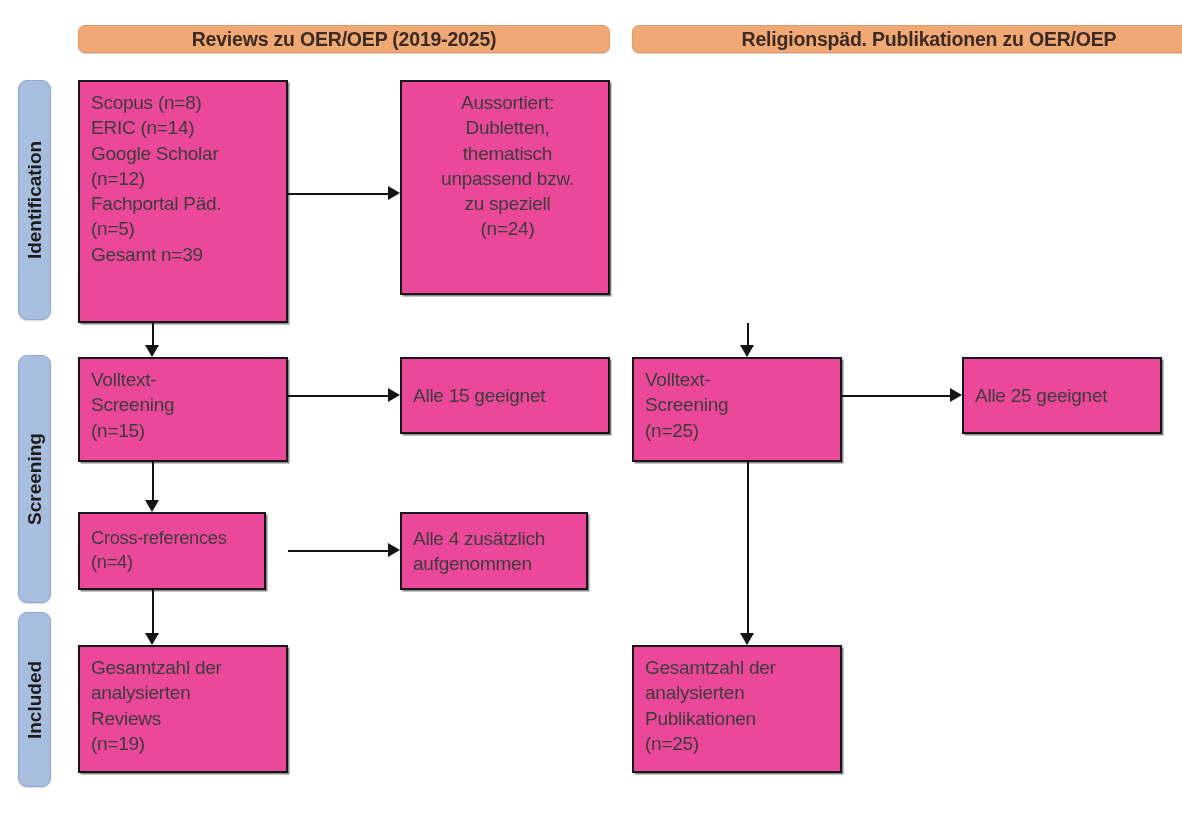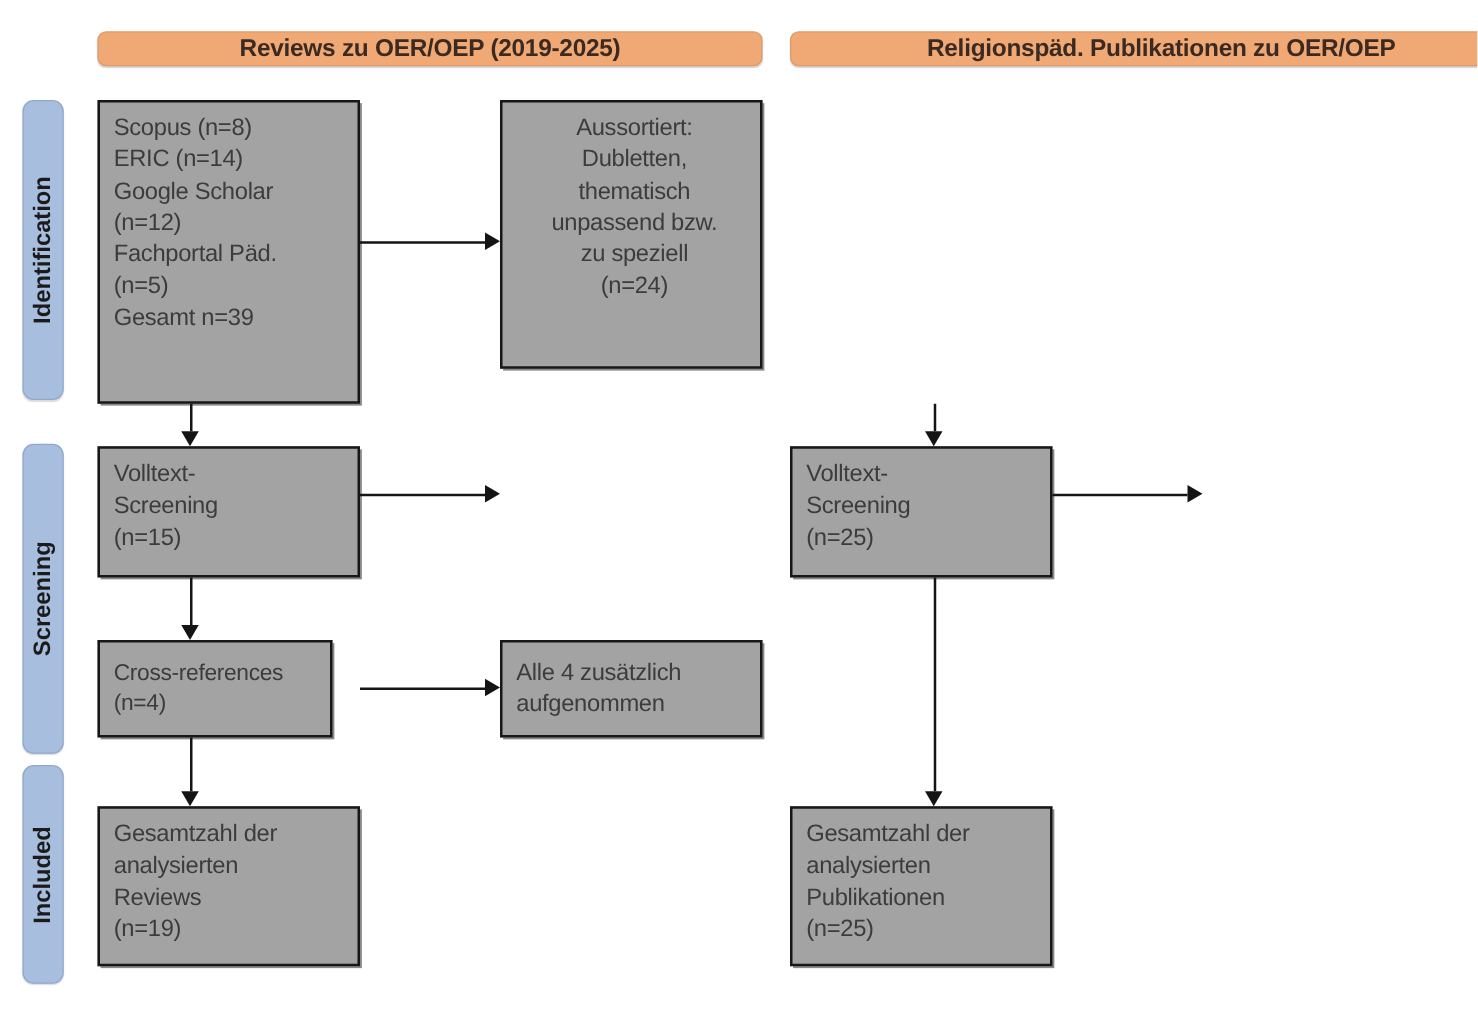--- a/index.html
+++ b/index.html
@@ -55,21 +55,21 @@
     font-weight: bold;
     font-size: 19px;
     color: #1b1b1b;
     letter-spacing: 0px;
   }
 
   
   .box {
     position: absolute;
     box-sizing: border-box;
-    background: #a3a3a3;
+    background: #ec4899;
     border: 2.5px solid #171717;
     box-shadow: 2px 2px 0 -0.5px rgba(40,40,40,0.55);
   }
   .box .box-text {
     position: absolute;
     left: 11px;
     right: 6px;
     top: 8px;
     font-size: 19px;
     line-height: 1.33;
@@ -157,45 +157,51 @@
 zu speziell
 (n=24)</div>
   </div>
 
   <div class="box" style="left:78px; top:357px; width:210px; height:105px;">
     <div class="box-text">Volltext-
 Screening
 (n=15)</div>
   </div>
 
+  <div class="box vcenter" style="left:400px; top:357px; width:210px; height:77px;">
+    <div class="box-text">Alle 15 geeignet</div>
+  </div>
 
   <div class="box vcenter small-text" style="left:78px; top:512px; width:188px; height:78px;">
     <div class="box-text">Cross-references
 (n=4)</div>
   </div>
 
-  <div class="box vcenter" style="left:400px; top:512px; width:210px; height:78px;">
+  <div class="box vcenter" style="left:400px; top:512px; width:188px; height:78px;">
     <div class="box-text">Alle 4 zusätzlich
 aufgenommen</div>
   </div>
 
   <div class="box" style="left:78px; top:645px; width:210px; height:128px;">
     <div class="box-text">Gesamtzahl der
 analysierten
 Reviews
 (n=19)</div>
   </div>
 
 
   <div class="box" style="left:632px; top:357px; width:210px; height:105px;">
     <div class="box-text">Volltext-
 Screening
 (n=25)</div>
   </div>
 
+  <div class="box vcenter" style="left:962px; top:357px; width:200px; height:77px;">
+    <div class="box-text">Alle 25 geeignet</div>
+  </div>
 
   <div class="box" style="left:632px; top:645px; width:210px; height:128px;">
     <div class="box-text">Gesamtzahl der
 analysierten
 Publikationen
 (n=25)</div>
   </div>
 
   <div class="line-h" style="left:288px; top:193px; width:100px;"></div>
   <div class="arrow-right" style="left:388px; top:186px;"></div>

